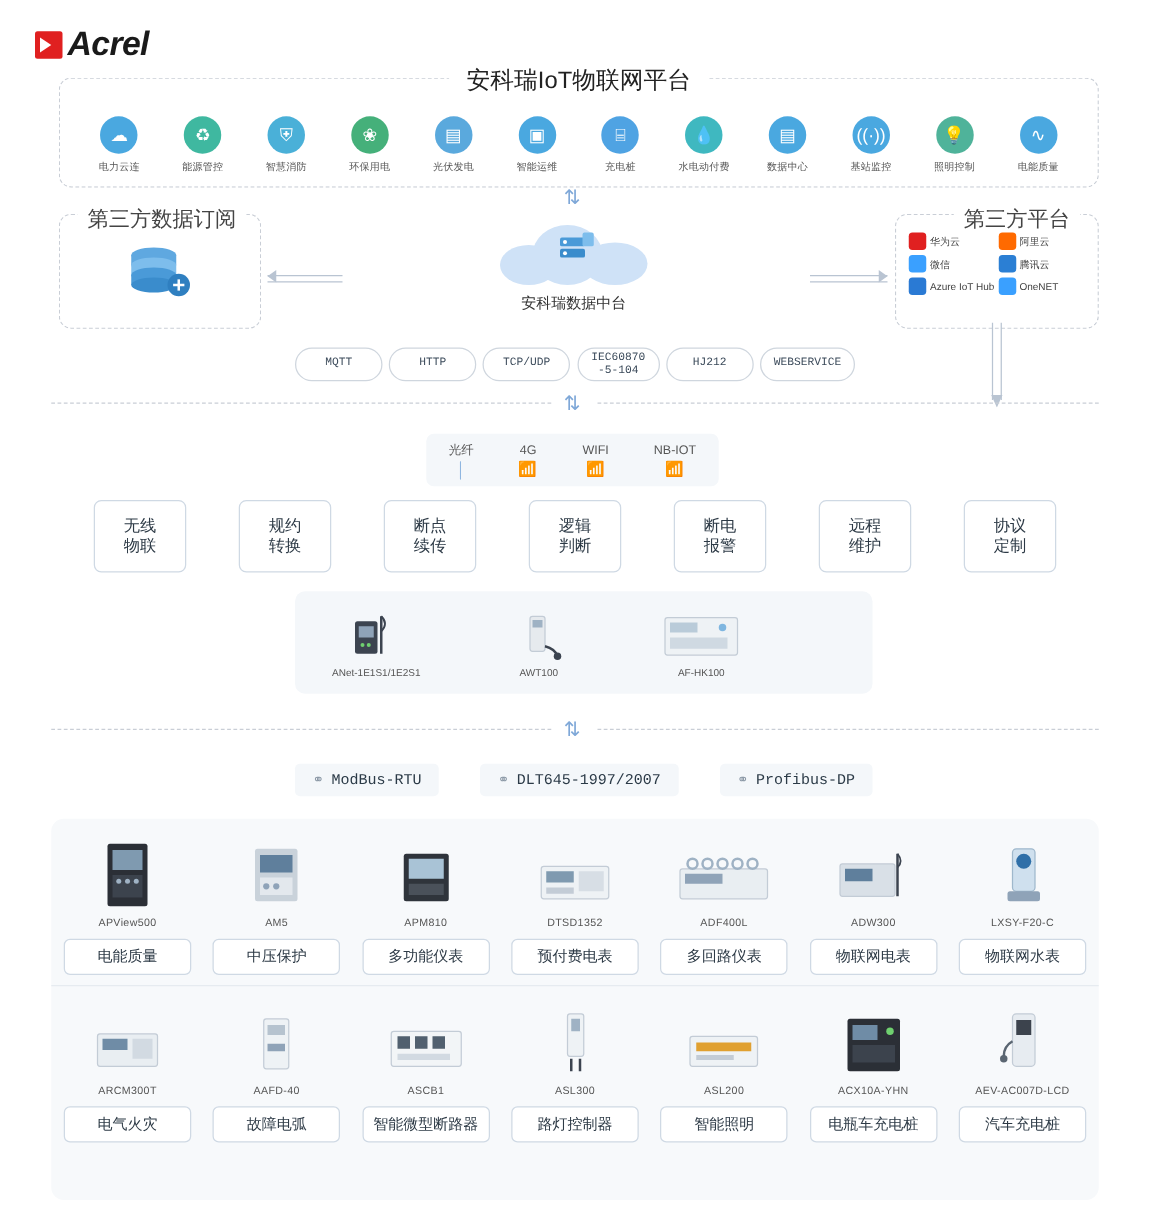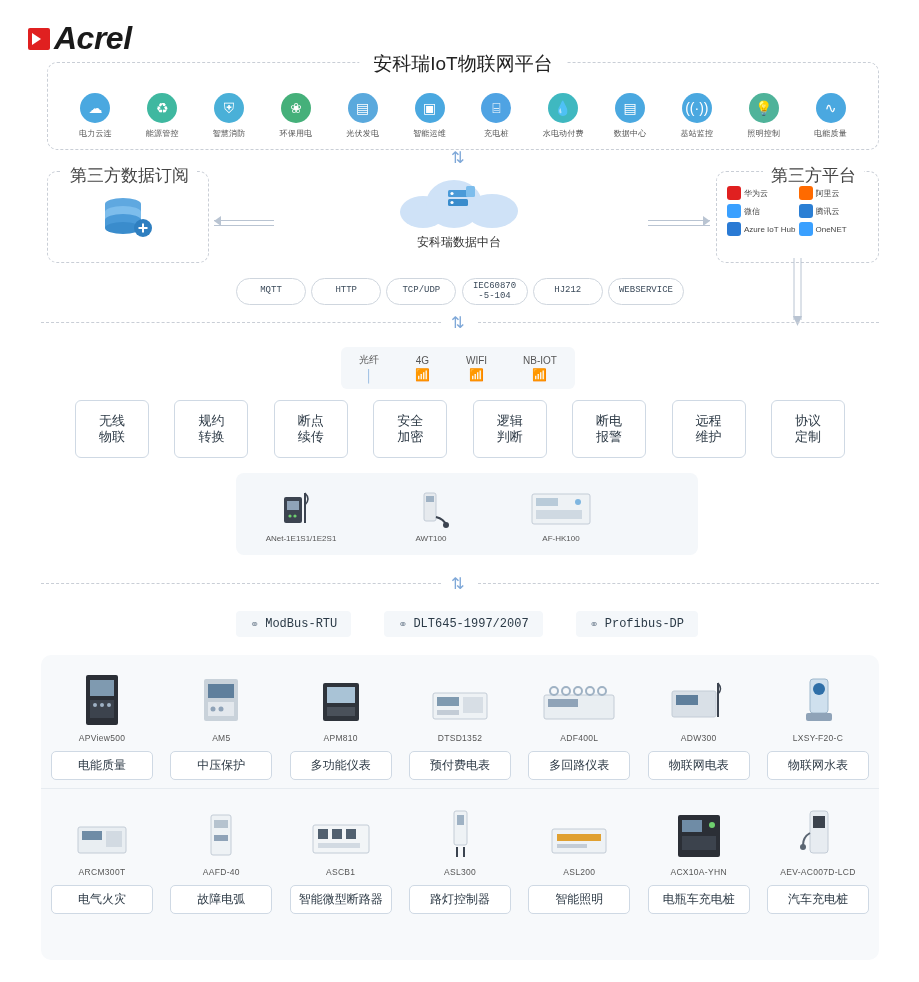--- a/index.html
+++ b/index.html
@@ -18,21 +18,21 @@
   .logo-mark{
     width:22px;height:22px;background:#e02020;border-radius:2px;
     position:relative;
   }
   .logo-mark:after{
     content:"";position:absolute;left:4px;top:5px;
     width:0;height:0;border-left:9px solid #fff;
     border-top:6px solid transparent;border-bottom:6px solid transparent;
   }
   .logo-text{
-    font-size:32px;font-weight:bold;font-style:italic;color:#1a1a1a;
+    font-size:27px;font-weight:bold;font-style:italic;color:#1a1a1a;
     letter-spacing:-0.5px;
     text-align:right;
   }
 
   .panel{
     position:absolute;border:1px dashed #c9ced6;border-radius:10px;
     box-sizing:border-box;
   }
   .panel-title{
     position:absolute;background:#fff;padding:0 8px;font-size:17px;color:#444;
@@ -347,24 +347,20 @@
     </div>
   <div class="feat">
       <span>规约</span>
       <span>转换</span>
     </div>
   <div class="feat">
       <span>断点</span>
       <span>续传</span>
     </div>
   <div class="feat">
-      <span>安全</span>
-      <span>加密</span>
-    </div>
-  <div class="feat">
       <span>逻辑</span>
       <span>判断</span>
     </div>
   <div class="feat">
       <span>断电</span>
       <span>报警</span>
     </div>
   <div class="feat">
       <span>远程</span>
       <span>维护</span>

